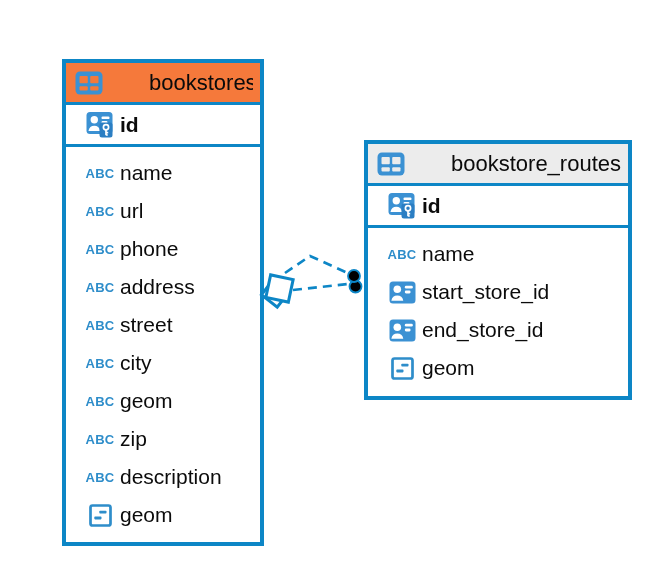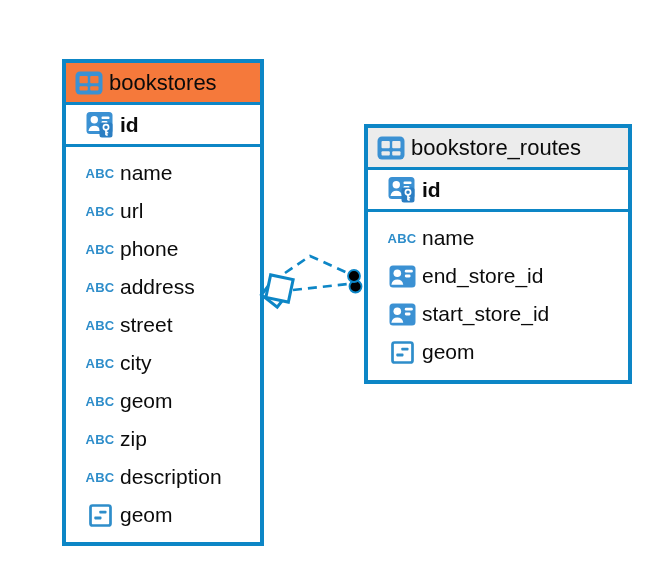--- a/index.html
+++ b/index.html
@@ -18,28 +18,29 @@
   }
   .canvas{position:absolute;inset:0;}
   .table{
     position:absolute;
     border:4px solid var(--blue);
     background:#fff;
     display:flex;flex-direction:column;
     z-index:1;
   }
   #table-0{left:62px;top:59px;width:202px;height:487px;}
-  #table-1{left:364px;top:124px;width:268px;height:260px;}
+  #table-1{left:364px;top:140px;width:268px;height:260px;}
   .tbl-header{
     flex:0 0 42px;height:42px;
     border-bottom:3px solid var(--blue);
     display:flex;align-items:center;
     padding:0 7px;
     background:var(--hdr-bg,#fff);
     font-size:22px;
+    gap:40px;
   }
   .pk-section{
     flex:0 0 42px;height:42px;
     border-bottom:3px solid var(--blue);
     display:flex;flex-direction:column;justify-content:center;
   }
   .rows{flex:1;padding-top:7px;display:flex;flex-direction:column;}
   .row{
     flex:0 0 38px;height:38px;
     display:flex;align-items:center;
@@ -214,33 +215,33 @@
         <div class="row">
           <span class="icon">
             <svg width="27" height="23" viewBox="0 0 27 23">
               <rect x="0.5" y="0.5" width="26" height="22" rx="3.5" fill="var(--icon-blue)"></rect>
               <circle cx="8.3" cy="8.2" r="3.8" fill="#fff"></circle>
               <path d="M2.4 19.5 a6 6 0 0 1 11.8 0 v0.2 h-11.8 z" fill="#fff"></path>
               <rect x="15.8" y="4.8" width="8" height="2.8" rx="1.3" fill="#fff"></rect>
               <rect x="15.8" y="9.6" width="5.8" height="2.8" rx="1.3" fill="#fff"></rect>
             </svg>
           </span>
-          <span class="col-label">end_store_id</span>
+          <span class="col-label">start_store_id</span>
         </div>
         <div class="row">
           <span class="icon">
             <svg width="27" height="23" viewBox="0 0 27 23">
               <rect x="0.5" y="0.5" width="26" height="22" rx="3.5" fill="var(--icon-blue)"></rect>
               <circle cx="8.3" cy="8.2" r="3.8" fill="#fff"></circle>
               <path d="M2.4 19.5 a6 6 0 0 1 11.8 0 v0.2 h-11.8 z" fill="#fff"></path>
               <rect x="15.8" y="4.8" width="8" height="2.8" rx="1.3" fill="#fff"></rect>
               <rect x="15.8" y="9.6" width="5.8" height="2.8" rx="1.3" fill="#fff"></rect>
             </svg>
           </span>
-          <span class="col-label">start_store_id</span>
+          <span class="col-label">end_store_id</span>
         </div>
         <div class="row">
           <span class="icon">
             <svg width="23" height="23" viewBox="0 0 23 23">
               <rect x="1.5" y="1.5" width="20" height="20" rx="2" fill="#fff" stroke="var(--glyph-blue)" stroke-width="2.7"></rect>
               <rect x="10.3" y="6.8" width="7.2" height="2.8" rx="0.8" fill="var(--glyph-blue)"></rect>
               <rect x="5.3" y="12.6" width="7.2" height="2.8" rx="0.8" fill="var(--glyph-blue)"></rect>
             </svg>
           </span>
           <span class="col-label">geom</span>

